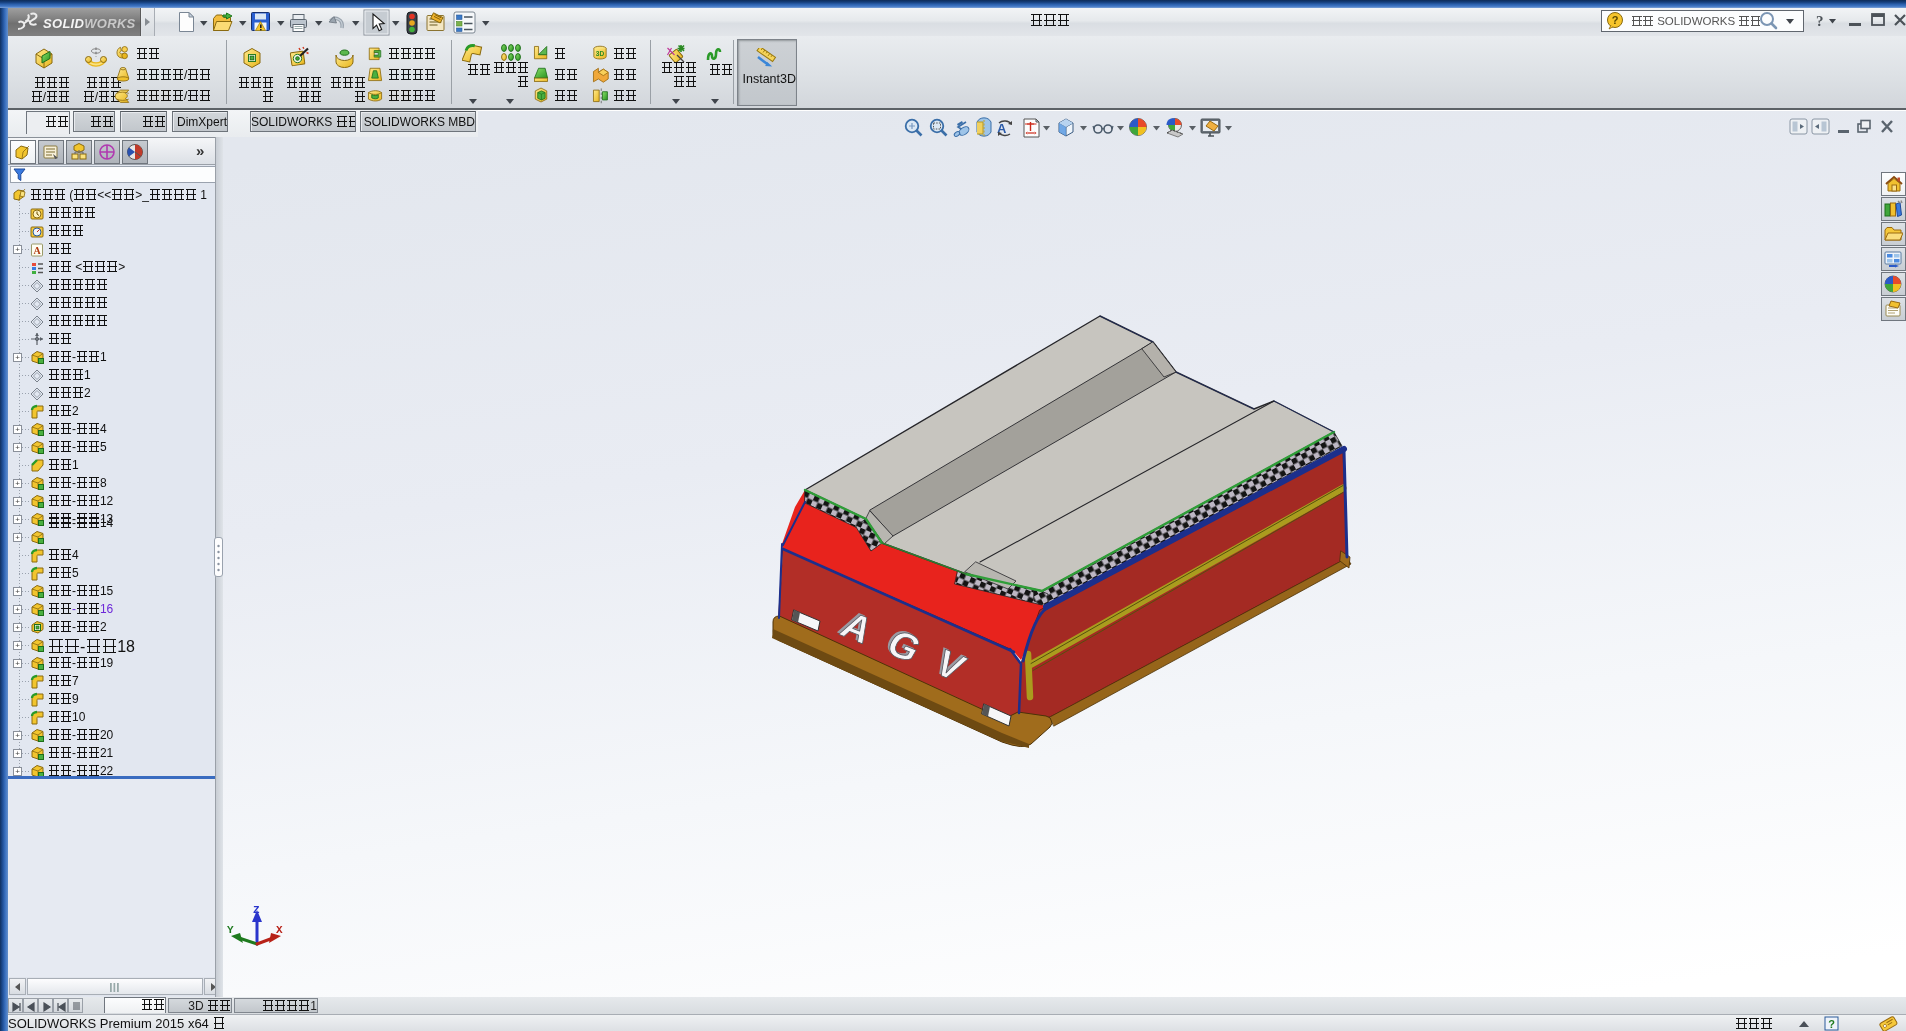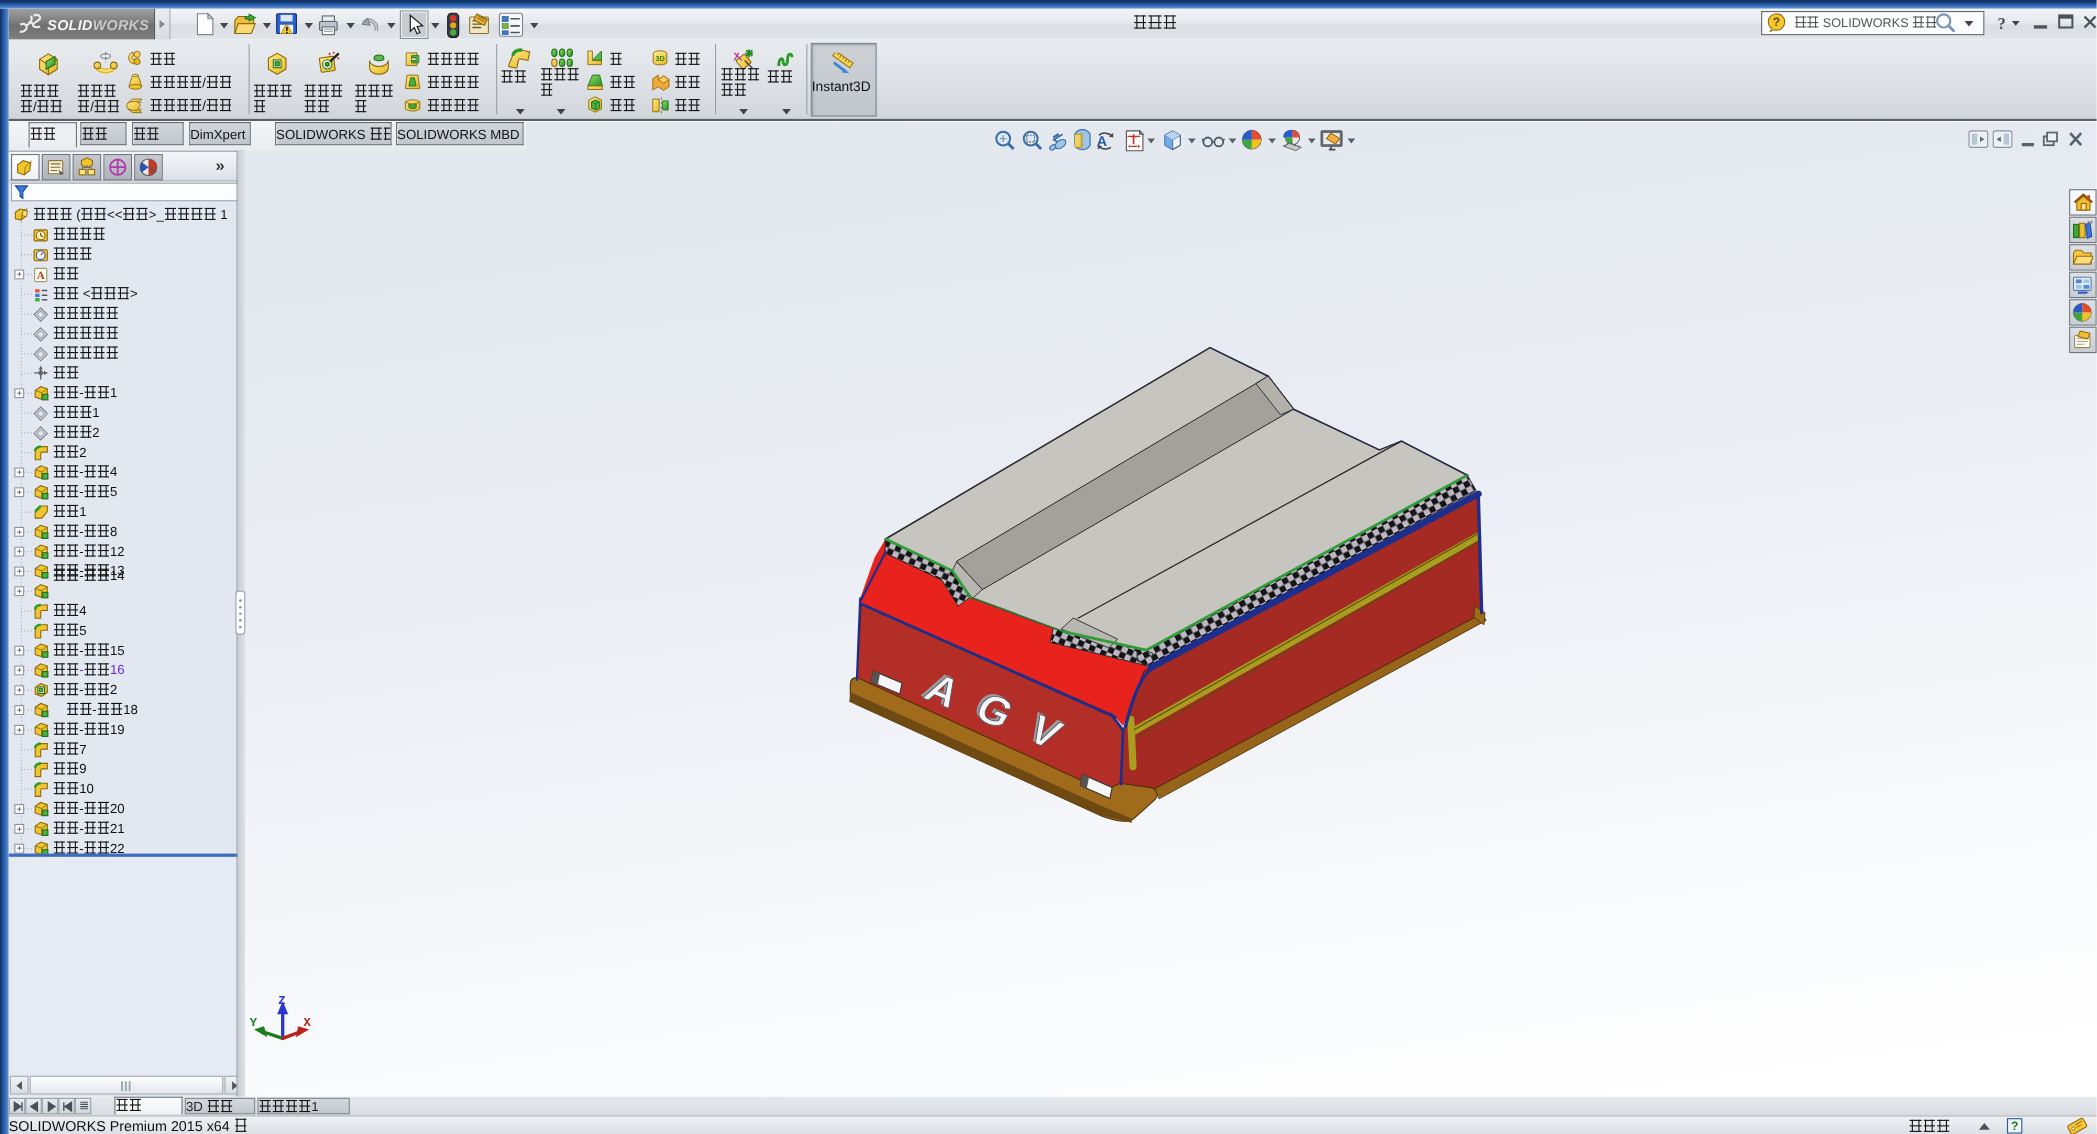--- a/index.html
+++ b/index.html
@@ -1,20 +1,20 @@
 <!DOCTYPE html>
 <html><head><meta charset="utf-8"><style>*{margin:0;padding:0;box-sizing:border-box}
 html,body{width:1906px;height:1031px;overflow:hidden;font-family:"Liberation Sans",sans-serif;background:#fff}
 .abs{position:absolute}
 i{display:inline-block;width:.84em;height:.9em;margin:0 .08em;vertical-align:-.09em;
 background-image:linear-gradient(var(--c,#111),var(--c,#111)),linear-gradient(var(--c,#111),var(--c,#111)),linear-gradient(var(--c,#111),var(--c,#111)),linear-gradient(var(--c,#111),var(--c,#111)),linear-gradient(var(--c,#111),var(--c,#111));
 background-size:100% 1px,100% 1px,100% 1px,1px 100%,1px 100%;
 background-position:0 0,0 50%,0 100%,18% 0,82% 0;background-repeat:no-repeat}
 .t12{font-size:12px;color:#111}
-.ctr{text-align:left}
+.ctr{text-align:right}
 </style></head><body>
 
 <div class="abs" style="left:0;top:0;width:1906px;height:8px;background:linear-gradient(#0e2c58 0%,#143d7a 25%,#2c61ad 55%,#4076c4 78%,#7da3d8 100%)"></div>
 <div class="abs" style="left:0;top:8px;width:8px;height:1023px;background:linear-gradient(90deg,#10305e 0%,#1d4c92 30%,#3a70bf 65%,#6490cb 100%)"></div>
 <div class="abs" style="left:8px;top:8px;width:1898px;height:28px;background:linear-gradient(#f2f4f6 0%,#e6e9ec 45%,#dadee3 55%,#e2e5e9 100%)"></div>
 <div class="abs" style="left:8px;top:8px;width:133px;height:28px;background:linear-gradient(#9f9f9f,#7b7b7b 45%,#707070 55%,#808080);border-right:1px solid #5a5a5a">
 <svg width="133" height="28">
  <g stroke="#ececec" stroke-width="2" fill="none">
   <path d="M10 21 C 15 21 17 18 16 15.5 C 15.2 13.5 12.5 13 10.5 14.5 M16 15.5 C 20 13 22 9 20 6.5"></path>
   <path d="M22.5 6 C 27.5 4.5 30 7.5 27.5 10 C 25.5 12 22 12.5 22 14.5 C 22 17 26 17 28.5 16 M22 14.5 C 22 12.5 19 12 17.5 13"></path>
@@ -688,21 +688,21 @@
 <div class="abs" style="left:5px;top:436.5px;width:9px;height:9px;background:#fff;border:1px solid #8a909a;font-size:8px;line-height:7px;text-align:center;color:#444">+</div>
 <svg width="15" height="15" style="position:absolute;left:22px;top:433.5px">
       <use href="#tcut"></use>
     </svg>
 <span class="abs" style="left:40px;top:434.0px;font-size:12px;color:#111;white-space:nowrap"><i></i><i></i>-<i></i><i></i>2</span>
 <div class="abs" style="left:11px;top:459.0px;width:10px;height:1px;background-image:linear-gradient(90deg,#9aa2ae 1px,transparent 1px);background-size:3px 1px"></div>
 <div class="abs" style="left:5px;top:454.5px;width:9px;height:9px;background:#fff;border:1px solid #8a909a;font-size:8px;line-height:7px;text-align:center;color:#444">+</div>
 <svg width="15" height="15" style="position:absolute;left:22px;top:451.5px">
       <use href="#tboss"></use>
     </svg>
-<span class="abs" style="left:52px;top:452.0px;font-size:12px;color:#111;white-space:nowrap"><i></i><i></i>-<i></i><i></i>18</span>
+<span class="abs" style="left:40px;top:452.0px;font-size:16px;color:#111;white-space:nowrap"><i></i><i></i>-<i></i><i></i>18</span>
 <div class="abs" style="left:11px;top:477.0px;width:10px;height:1px;background-image:linear-gradient(90deg,#9aa2ae 1px,transparent 1px);background-size:3px 1px"></div>
 <div class="abs" style="left:5px;top:472.5px;width:9px;height:9px;background:#fff;border:1px solid #8a909a;font-size:8px;line-height:7px;text-align:center;color:#444">+</div>
 <svg width="15" height="15" style="position:absolute;left:22px;top:469.5px">
       <use href="#tboss"></use>
     </svg>
 <span class="abs" style="left:40px;top:470.0px;font-size:12px;color:#111;white-space:nowrap"><i></i><i></i>-<i></i><i></i>19</span>
 <div class="abs" style="left:11px;top:495.0px;width:10px;height:1px;background-image:linear-gradient(90deg,#9aa2ae 1px,transparent 1px);background-size:3px 1px"></div>
 <svg width="15" height="15" style="position:absolute;left:22px;top:487.5px">
       <use href="#tfillet"></use>
     </svg>

